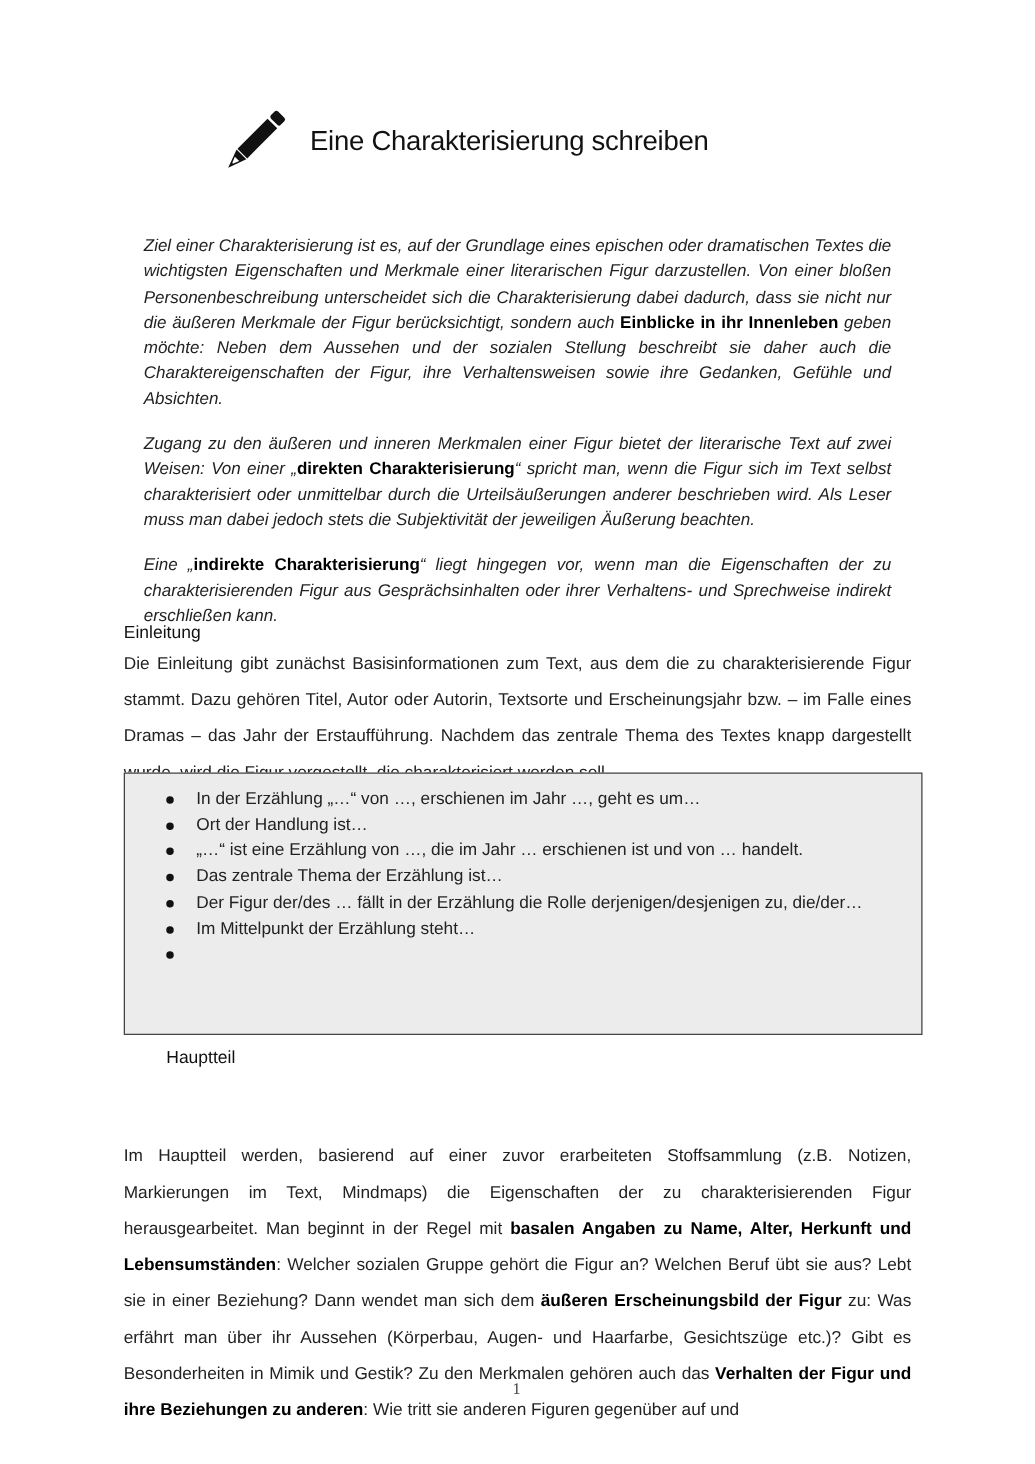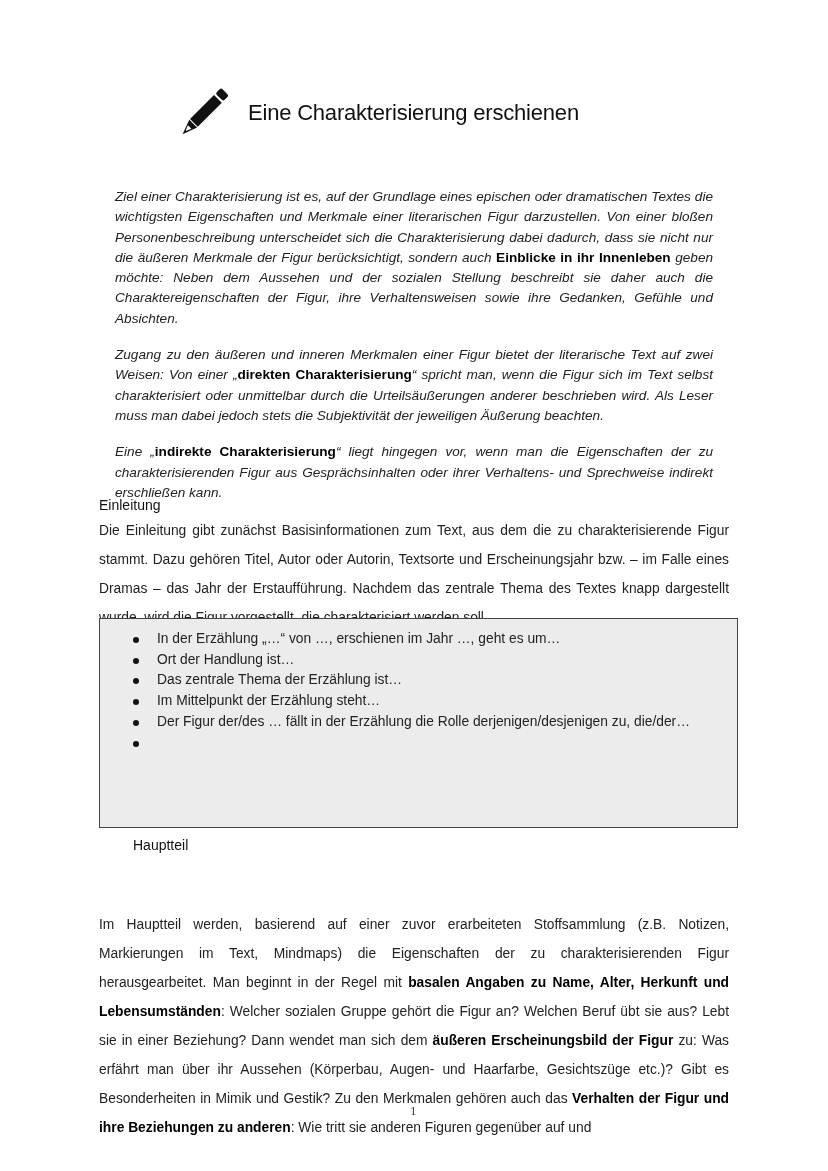--- a/index.html
+++ b/index.html
@@ -33,38 +33,39 @@
     <svg class="pencil" viewBox="0 0 60 60">
       <g transform="rotate(45 30 30)">
         <rect x="25" y="-2" width="11" height="8" rx="2" fill="#111"></rect>
         <rect x="25" y="8" width="11" height="34" fill="#111"></rect>
         <polygon points="25,43 36,43 30.5,58" fill="#111"></polygon>
         <polygon points="28,48 33,48 30.5,54" fill="#fff"></polygon>
         <polygon points="29.5,53 31.5,53 30.5,56" fill="#111"></polygon>
       </g>
     </svg>
   </div>
-  <div class="title">Eine Charakterisierung erschienen</div>
+  <div class="title">Eine Charakterisierung schreiben</div>
 
   <div class="intro">
     <p><span>Ziel einer Charakterisierung ist es, auf der Grundlage eines epischen oder dramatischen Textes die wichtigsten Eigenschaften und Merkmale einer literarischen Figur darzustellen. Von einer bloßen Personenbeschreibung unterscheidet sich die Charakterisierung dabei dadurch, dass sie nicht nur die äußeren Merkmale der Figur berücksichtigt, sondern auch </span><b>Einblicke in ihr Innenleben</b><span> geben möchte: Neben dem Aussehen und der sozialen Stellung beschreibt sie daher auch die Charaktereigenschaften der Figur, ihre Verhaltensweisen sowie ihre Gedanken, Gefühle und Absichten.</span></p>
     <p><span>Zugang zu den äußeren und inneren Merkmalen einer Figur bietet der literarische Text auf zwei Weisen: Von einer „</span><b class="it">direkten Charakterisierung</b><span>“ spricht man, wenn die Figur sich im Text selbst charakterisiert oder unmittelbar durch die Urteilsäußerungen anderer beschrieben wird. Als Leser muss man dabei jedoch stets die Subjektivität der jeweiligen Äußerung beachten.</span></p>
     <p><span>Eine „</span><b class="it">indirekte Charakterisierung</b><span>“ liegt hingegen vor, wenn man die Eigenschaften der zu charakterisierenden Figur aus Gesprächsinhalten oder ihrer Verhaltens- und Sprechweise indirekt erschließen kann.</span></p>
   </div>
 
   <div class="section-heading" style="top:497px;">Einleitung</div>
   <div class="section-text" style="top:516px;">Die Einleitung gibt zunächst Basisinformationen zum Text, aus dem die zu charakterisierende Figur stammt. Dazu gehören Titel, Autor oder Autorin, Textsorte und Erscheinungsjahr bzw. – im Falle eines Dramas – das Jahr der Erstaufführung. Nachdem das zentrale Thema des Textes knapp dargestellt wurde, wird die Figur vorgestellt, die charakterisiert werden soll.</div>
 
   <div class="box">
     <ul>
       <li><span class="bullet"></span><span>In der Erzählung „…“ von …, erschienen im Jahr …, geht es um…</span></li>
       <li><span class="bullet"></span><span>Ort der Handlung ist…</span></li>
+      <li><span class="bullet"></span><span>„…“ ist eine Erzählung von …, die im Jahr … erschienen ist und von … handelt.</span></li>
       <li><span class="bullet"></span><span>Das zentrale Thema der Erzählung ist…</span></li>
+      <li><span class="bullet"></span><span>Der Figur der/des … fällt in der Erzählung die Rolle derjenigen/desjenigen zu, die/der…</span></li>
       <li><span class="bullet"></span><span>Im Mittelpunkt der Erzählung steht…</span></li>
-      <li><span class="bullet"></span><span>Der Figur der/des … fällt in der Erzählung die Rolle derjenigen/desjenigen zu, die/der…</span></li>
       <li><span class="bullet"></span></li>
     </ul>
   </div>
 
   <div class="section-heading" style="top:837px;margin-left:34px;">Hauptteil</div>
   <div class="section-text" style="top:910px;"><span>Im Hauptteil werden, basierend auf einer zuvor erarbeiteten Stoffsammlung (z.B. Notizen, Markierungen im Text, Mindmaps) die Eigenschaften der zu charakterisierenden Figur herausgearbeitet. Man beginnt in der Regel mit </span><b>basalen Angaben zu Name, Alter, Herkunft und Lebensumständen</b><span>: Welcher sozialen Gruppe gehört die Figur an? Welchen Beruf übt sie aus? Lebt sie in einer Beziehung? Dann wendet man sich dem </span><b>äußeren Erscheinungsbild der Figur</b><span> zu: Was erfährt man über ihr Aussehen (Körperbau, Augen- und Haarfarbe, Gesichtszüge etc.)? Gibt es Besonderheiten in Mimik und Gestik? Zu den Merkmalen gehören auch das </span><b>Verhalten der Figur und ihre Beziehungen zu anderen</b><span>: Wie tritt sie anderen Figuren gegenüber auf und</span></div>
 
   <div class="page-number">1</div>
 </div>
 

